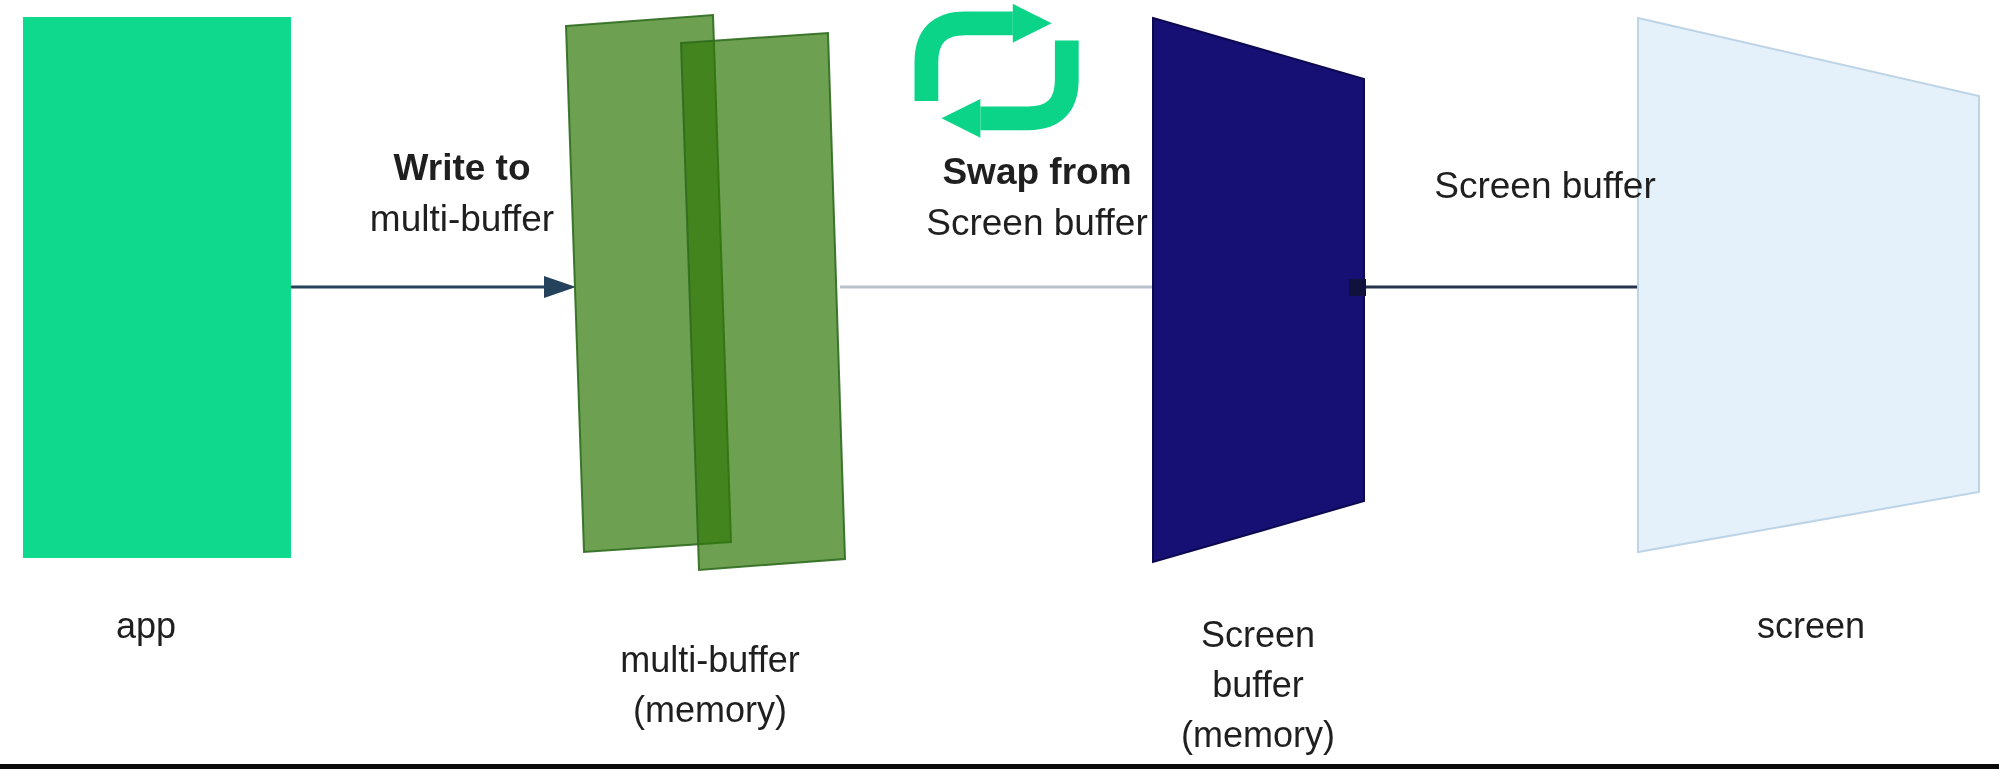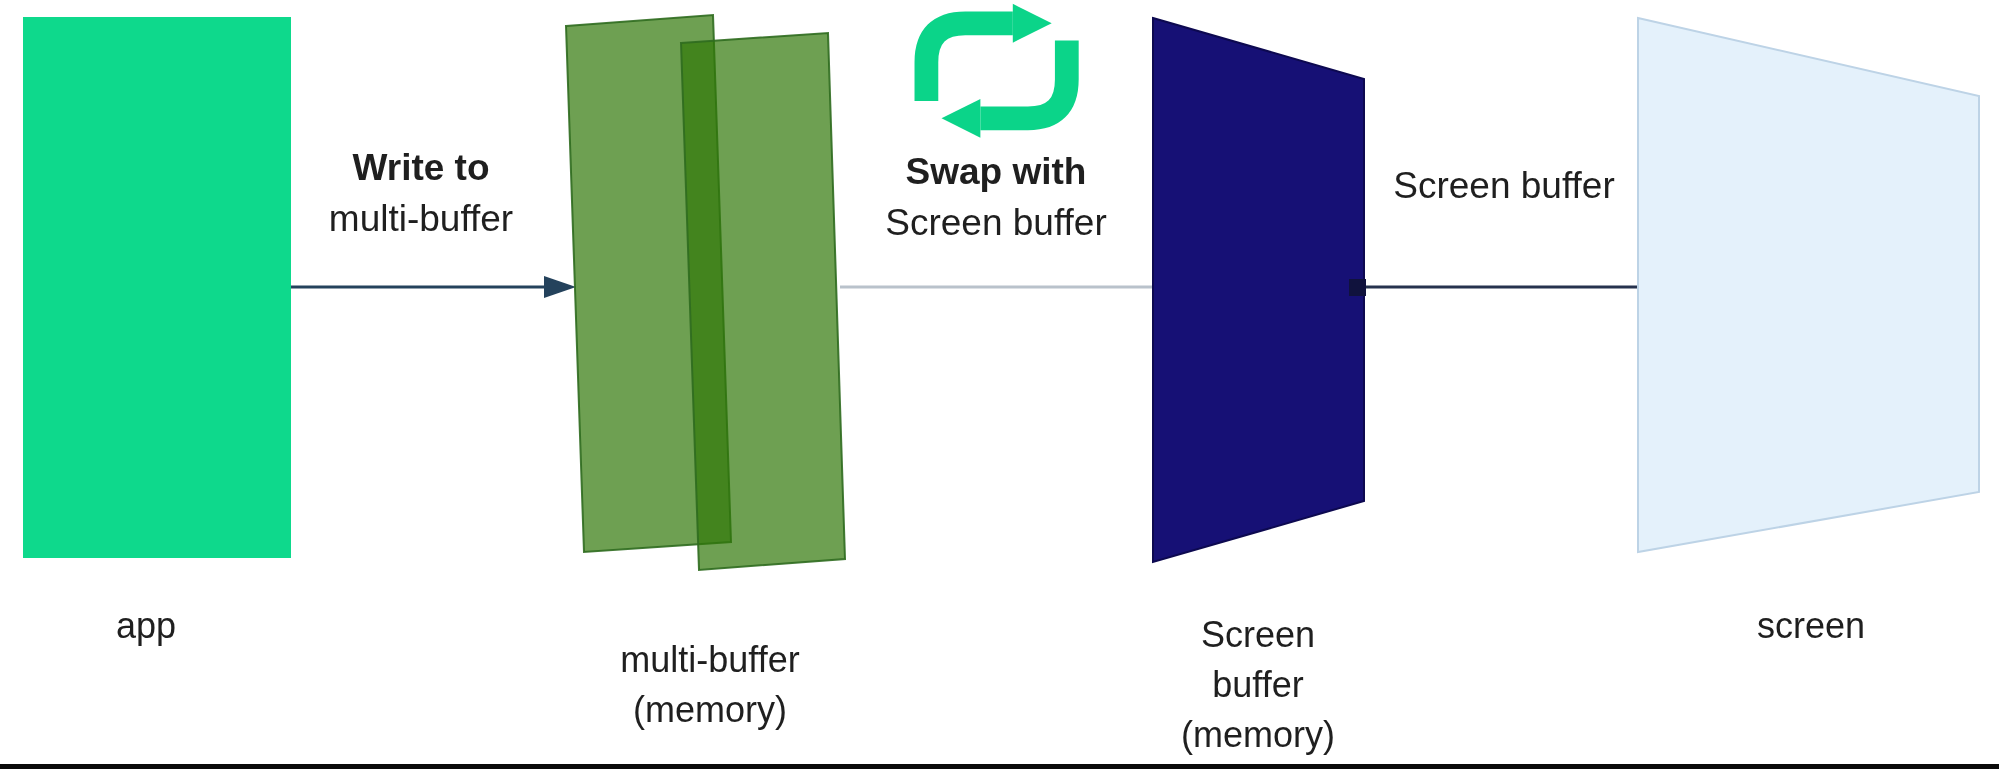--- a/index.html
+++ b/index.html
@@ -12,21 +12,21 @@
   }
   .canvas > svg{position:absolute;left:0;top:0;}
   .label{
     position:absolute;
     transform:translateX(-50%);
     text-align:center;
     color:#1f1f1f;
     white-space:nowrap;
   }
   .node-label{font-size:36px;line-height:50px;}
-  .edge-label{font-size:37px;line-height:51px;}
+  .edge-label{font-size:37px;line-height:51px;margin-left:41px;}
   .b{font-weight:700;}
 </style>
 </head>
 <body>
 
 <div class="canvas">
 
   <svg width="1999" height="771" viewBox="0 0 1999 771">
 
     <rect x="23" y="17" width="268" height="541" fill="#0ed98c"></rect>
@@ -61,21 +61,21 @@
 
     <rect x="0" y="764" width="1999" height="5" fill="#0a0a0a"></rect>
   </svg>
 
   <div class="label edge-label" style="left:421px;top:142px">
     <div class="b">Write to</div>
     <div>multi-buffer</div>
   </div>
 
   <div class="label edge-label" style="left:996px;top:146px">
-    <div class="b">Swap with</div>
+    <div class="b">Swap from</div>
     <div>Screen buffer</div>
   </div>
 
   <div class="label edge-label" style="left:1504px;top:160px">
     <div>Screen buffer</div>
   </div>
 
   <div class="label node-label" style="left:146px;top:601px">app</div>
 
   <div class="label node-label" style="left:710px;top:635px">

